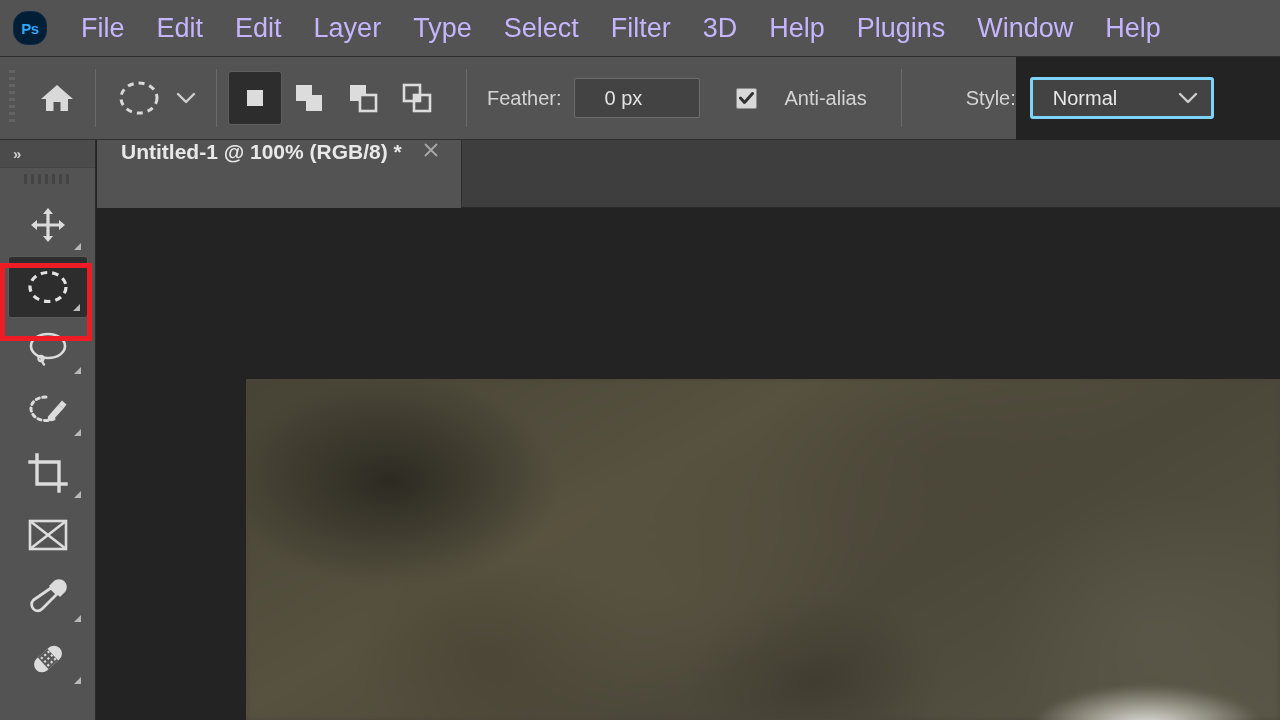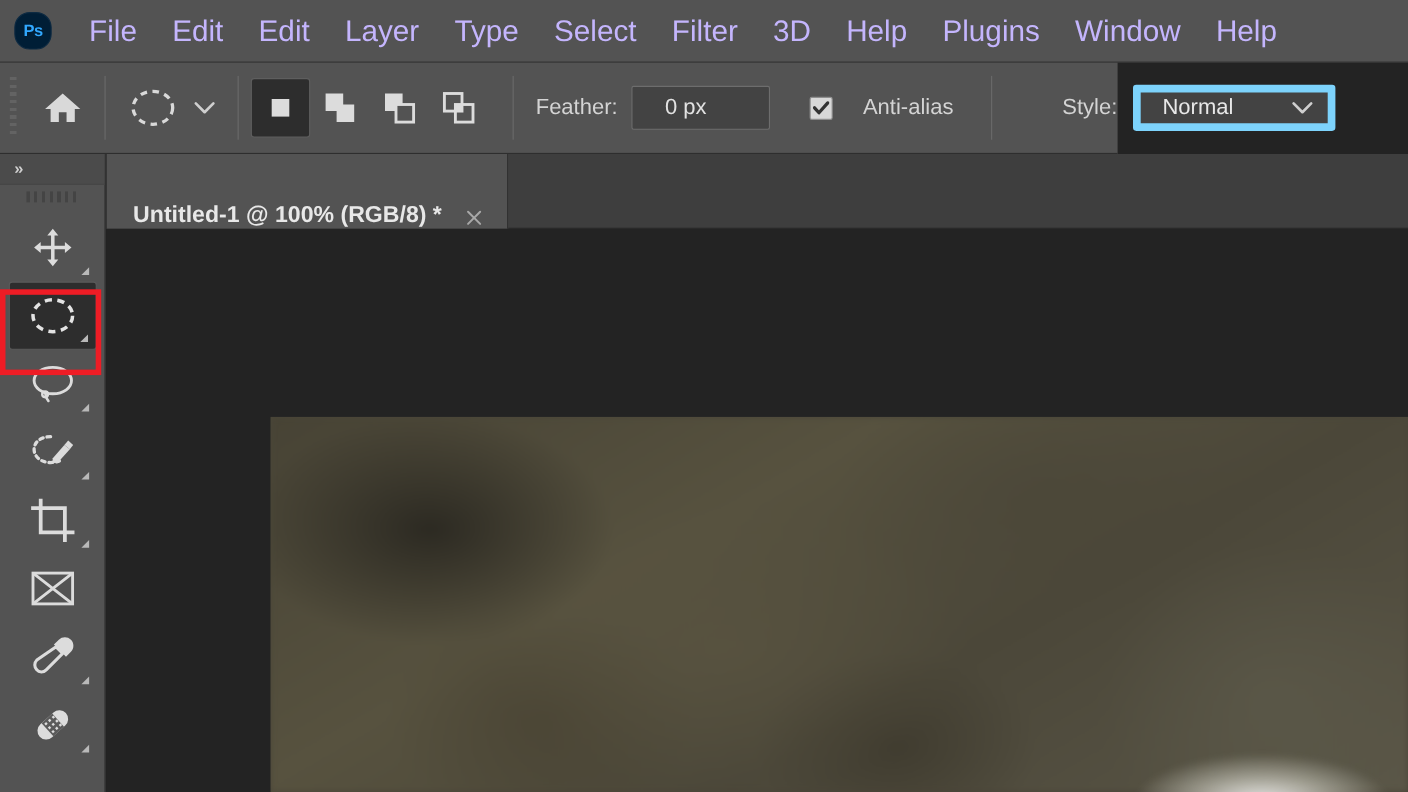--- a/index.html
+++ b/index.html
@@ -113,41 +113,41 @@
     flex: 0 0 auto;
   }
   .antialias-wrap .opt-label { margin-left: 11px; }
   .style-wrap {
     display: flex; align-items: center; flex: 0 0 auto;
     margin-left: 64px;
   }
   .style-select {
     width: 184px; height: 42px;
     background: #434343;
-    border: 7px solid #7dd3fc;
+    border: 3px solid #7dd3fc;
     border-radius: 3px;
     display: flex; align-items: center; justify-content: space-between;
     padding: 0 12px 0 20px;
     margin-left: 14px; flex: 0 0 auto;
     color: #e8e8e8; font-size: 20px;
     cursor: pointer;
   }
 
   
   .tabbar {
     position: absolute; top: 140px; left: 97px;
     width: 1183px; height: 68px;
     background: #3e3e3e;
     display: flex; align-items: stretch;
     border-bottom: 1px solid #2a2a2a;
   }
   .doc-tab {
     height: 68px; background: #535353;
-    display: flex; align-items: flex-end;
-    padding: 0 20px 0 24px;
+    display: flex; align-items: flex-start;
+    padding: 0 20px 12px 24px;
     border-right: 1px solid #2e2e2e;
     cursor: pointer;
   }
   .doc-tab-title {
     color: #e8e8e8; font-size: 21px; font-weight: bold;
     white-space: nowrap;
   }
   .doc-tab-close {
     margin-left: 19px; width: 20px; height: 20px;
     display: flex; align-items: center; justify-content: center;

